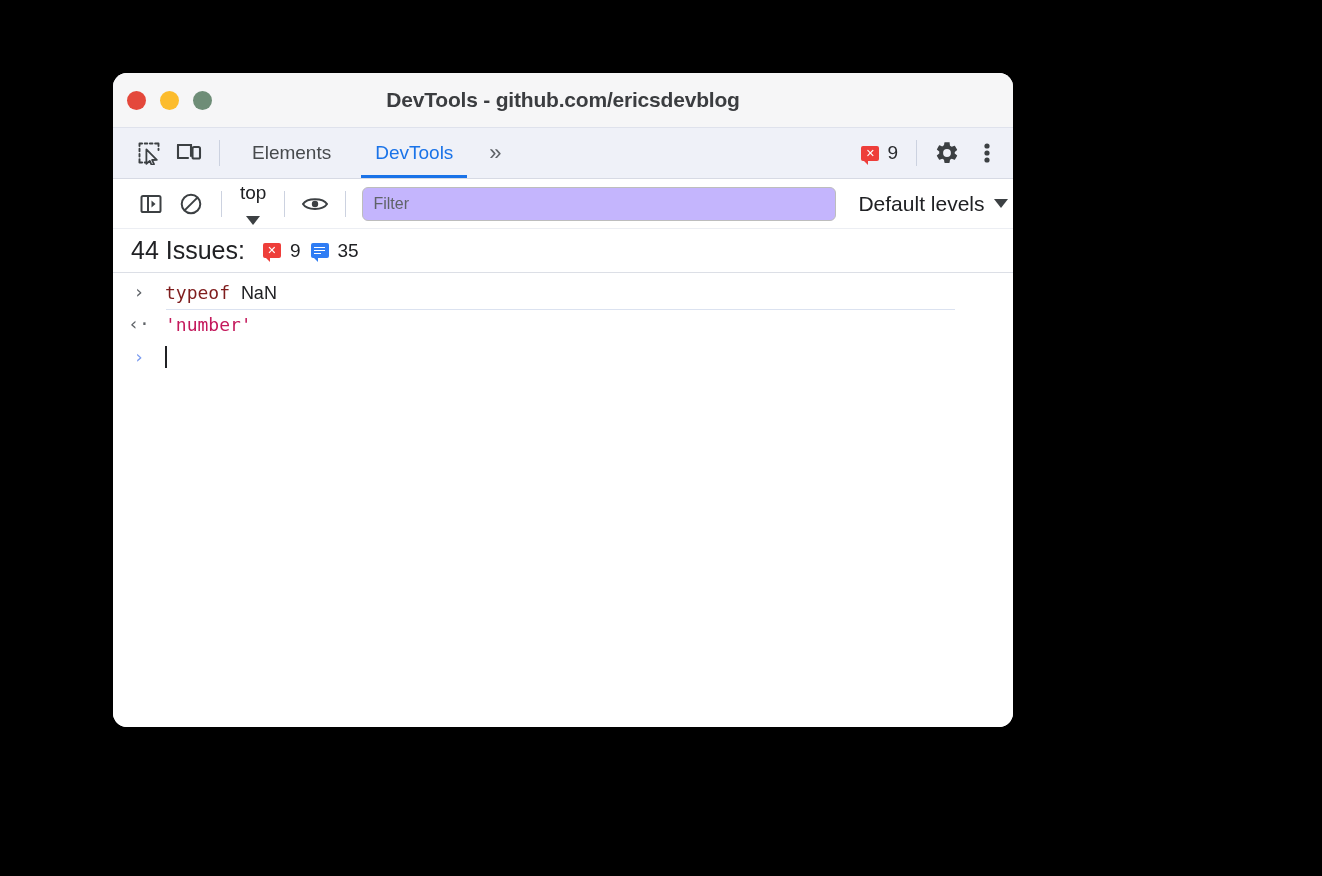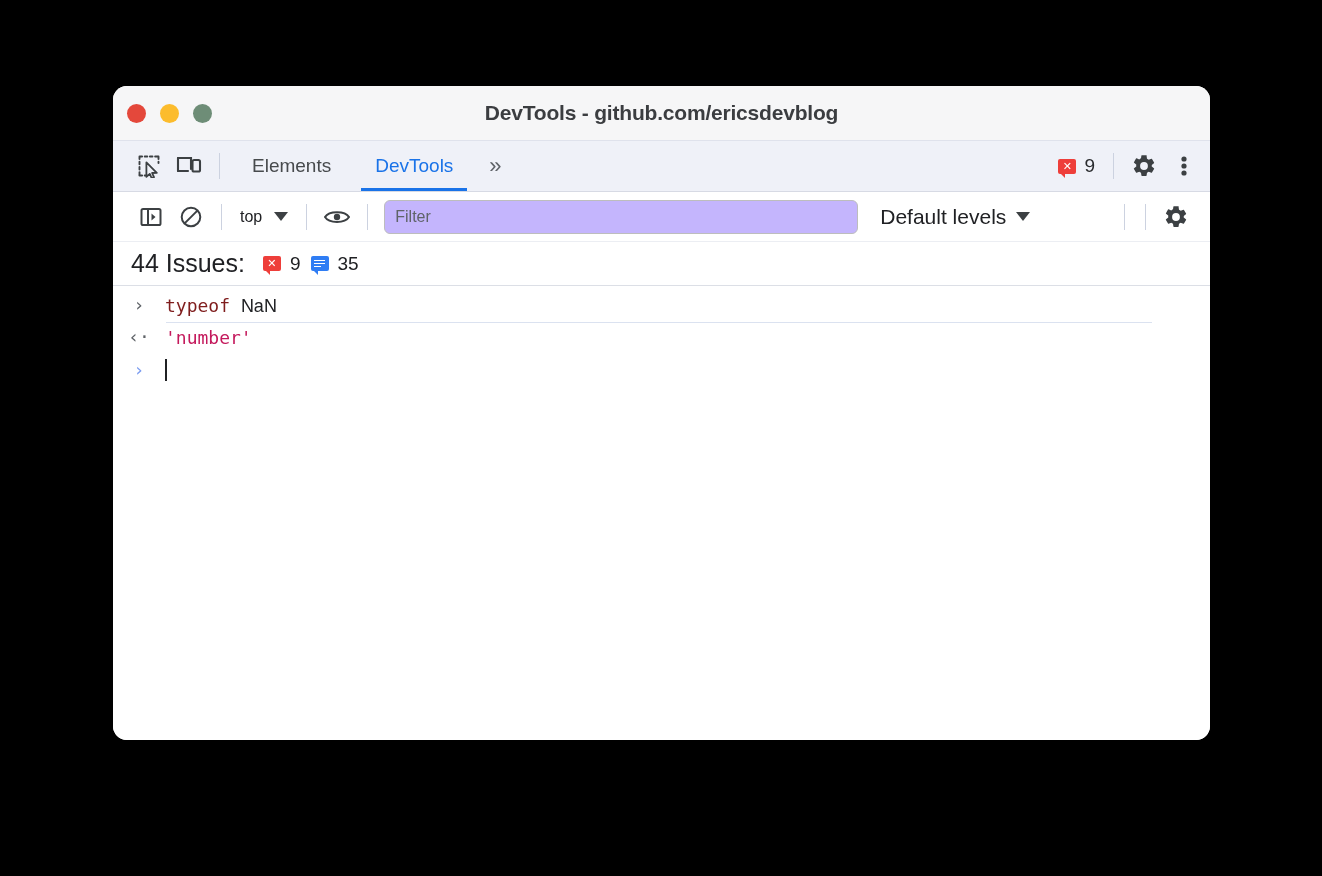--- a/index.html
+++ b/index.html
@@ -7,22 +7,22 @@
     margin: 0; padding: 0;
     width: 1322px; height: 876px;
     background: #000000;
     font-family: "Liberation Sans", sans-serif;
     overflow: hidden;
   }
 
   
   .window {
     position: absolute;
-    left: 113px; top: 86px;
-    width: 1097px; height: 654px;
+    left: 113px; top: 73px;
+    width: 900px; height: 654px;
     background: #ffffff;
     border-radius: 14px;
     overflow: hidden;
   }
 
   
   .titlebar {
     position: relative;
     height: 54px;
     background: #f6f6f7;
@@ -148,24 +148,24 @@
     height: 50px;
     background: #ffffff;
     display: flex;
     align-items: center;
     padding: 0 14px 0 18px;
     border-bottom: 1px solid #eceef3;
   }
   .ctx-select {
     display: flex; align-items: center; gap: 12px;
     padding: 4px 8px;
-    font-size: 16px;
+    font-size: 19px;
     color: #202124;
     cursor: pointer;
-    background: none; border: none;
+    background: none; border: none; flex-direction: column;
   }
   .caret-down {
     width: 0; height: 0;
     border-left: 7px solid transparent;
     border-right: 7px solid transparent;
     border-top: 9px solid #3c4043;
   }
   .filter-input {
     flex: none;
     width: 474px;

